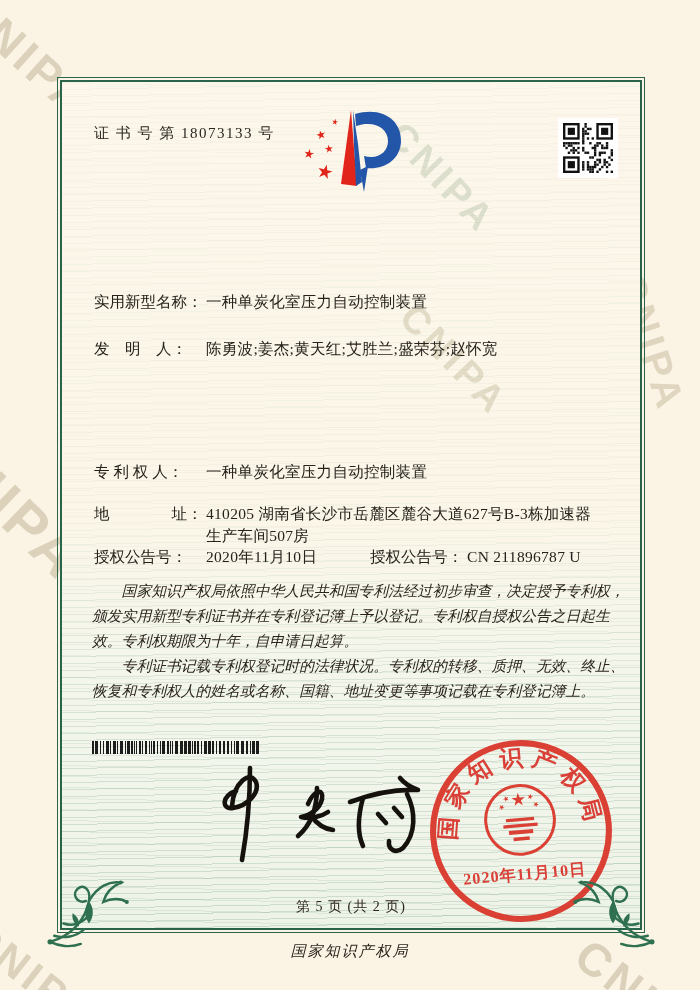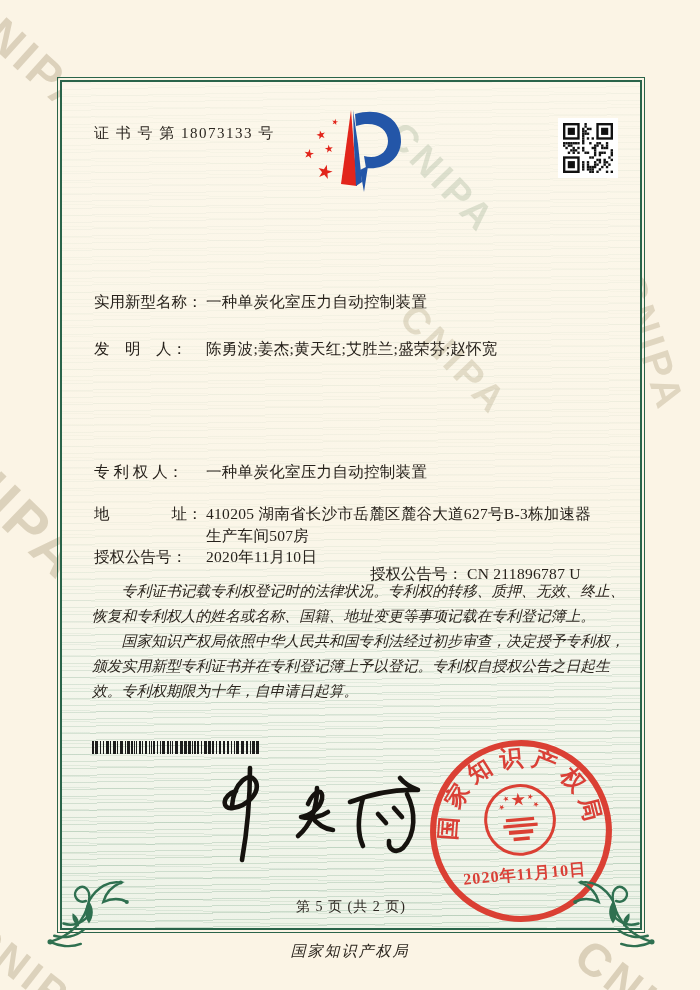--- a/index.html
+++ b/index.html
@@ -46,21 +46,21 @@
           display:flex;align-items:center;justify-content:center;}
   .title{
     position:absolute;left:0;right:0;top:126px;text-align:center;
     font-size:37px;font-weight:700;letter-spacing:7px;color:#17130f;
   }
   
   .field-row{position:absolute;left:32px;font-size:15.5px;line-height:22px;color:#26211b;white-space:nowrap;}
   .flabel{display:inline-block;min-width:112px;}
   .fvalue{display:inline-block;vertical-align:top;letter-spacing:.3px;}
   .fvalue.addr{white-space:normal;width:388px;}
-  .pair2{position:absolute;left:276px;top:17px;}
+  .pair2{position:absolute;left:276px;top:0;}
   .pair2 .flabel{min-width:0;margin-right:4px;}
   
   .paras{position:absolute;left:30px;top:497px;width:536px;font-size:14.8px;line-height:25px;
          color:#2a241d;font-style:italic;}
   .paras p{margin:0;text-indent:2em;}
   
   .barcode{position:absolute;left:30px;top:659px;width:168px;height:13px;display:flex;align-items:stretch;}
   .barcode div{background:#1c1c1c;height:100%;flex:none;}
   .signer{position:absolute;left:37px;top:710px;font-family:"Liberation Sans","DejaVu Sans",sans-serif;
           font-weight:700;font-size:17px;color:#12100d;line-height:33px;}
@@ -236,22 +236,22 @@
         <span class="flabel">地　　　　址：</span><span class="fvalue addr">410205 湖南省长沙市岳麓区麓谷大道627号B-3栋加速器生产车间507房</span>
       </div>
       <div class="field-row" style="top:464px">
         <span class="flabel">授权公告号：</span><span class="fvalue">2020年11月10日</span>
         <span class="pair2">
           <span class="flabel">授权公告号：</span><span class="fvalue">CN 211896787 U</span>
         </span>
       </div>
 
       <div class="paras">
+        <p>国家知识产权局依照中华人民共和国专利法经过初步审查，决定授予专利权，颁发实用新型专利证书并在专利登记簿上予以登记。专利权自授权公告之日起生效。专利权期限为十年，自申请日起算。</p>
         <p>专利证书记载专利权登记时的法律状况。专利权的转移、质押、无效、终止、恢复和专利权人的姓名或名称、国籍、地址变更等事项记载在专利登记簿上。</p>
-        <p>国家知识产权局依照中华人民共和国专利法经过初步审查，决定授予专利权，颁发实用新型专利证书并在专利登记簿上予以登记。专利权自授权公告之日起生效。专利权期限为十年，自申请日起算。</p>
       </div>
 
       <div class="barcode" id="barcode">
           <div style="width: 2px; margin-right: 1px;"></div>
           <div style="width: 3px; margin-right: 2px;"></div>
           <div style="width: 1px; margin-right: 2px;"></div>
           <div style="width: 1px; margin-right: 2px;"></div>
           <div style="width: 3px; margin-right: 1px;"></div>
           <div style="width: 1px; margin-right: 2px;"></div>
           <div style="width: 3px; margin-right: 1px;"></div>

